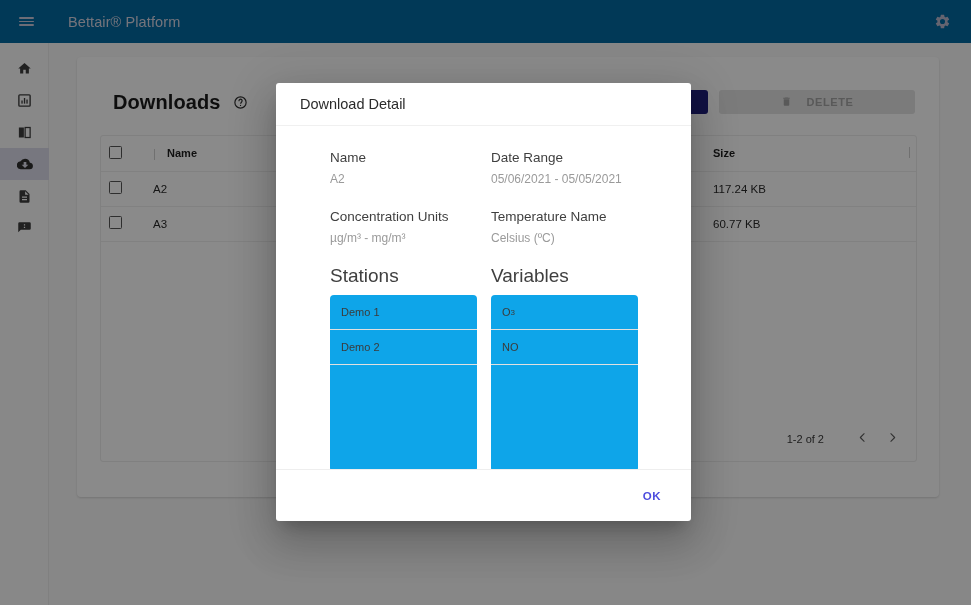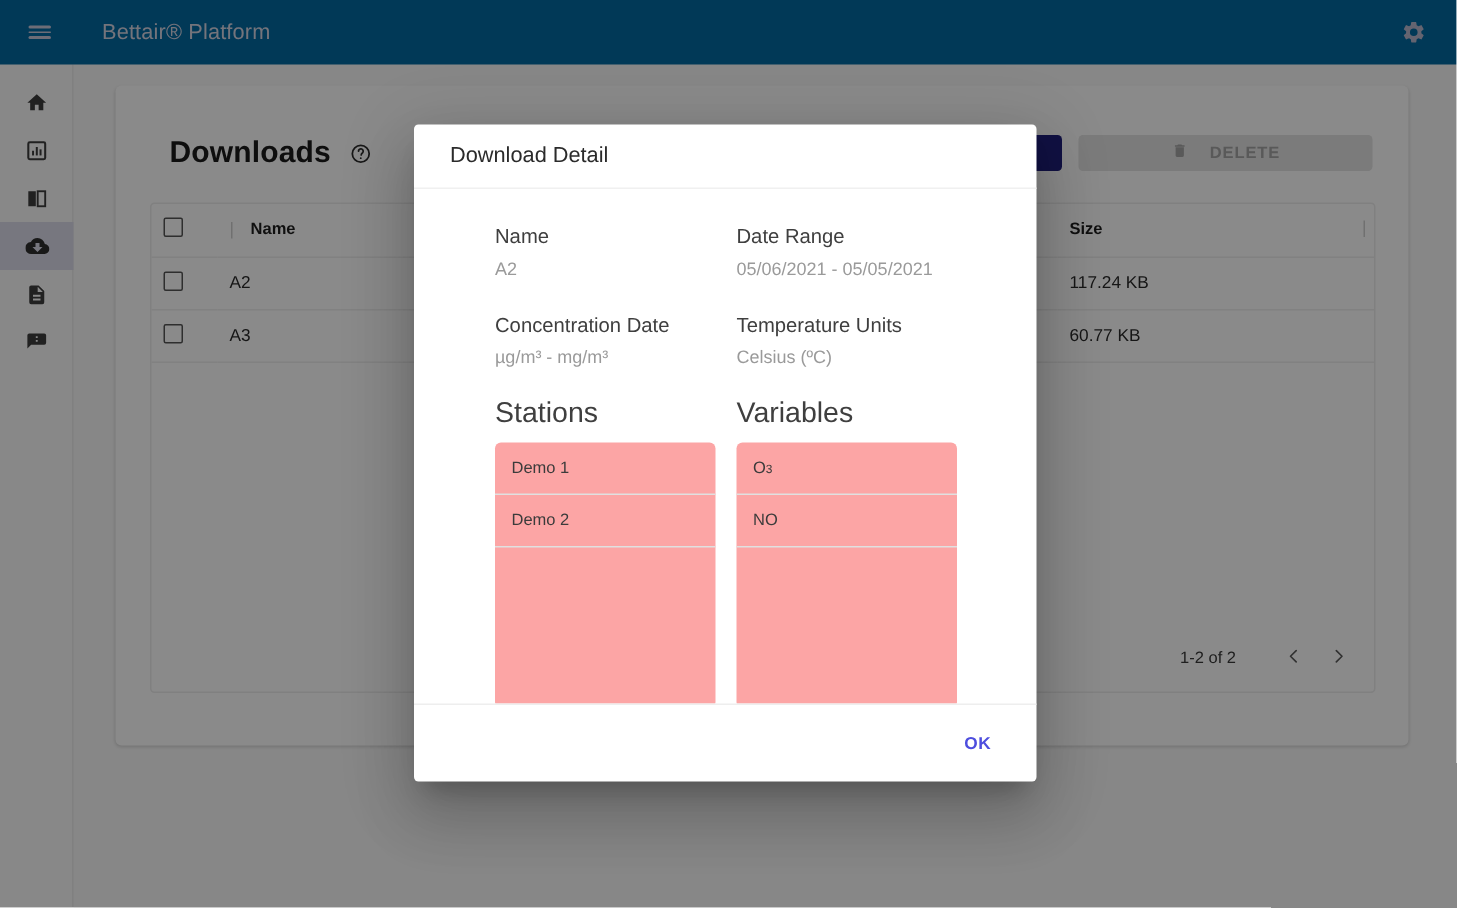--- a/index.html
+++ b/index.html
@@ -197,21 +197,21 @@
     font-size: 13.5px; color: #3f3f3f; font-weight: 400;
     line-height: 20px; margin-bottom: 3px;
   }
   .fld-value {
     font-size: 12px; color: #9a9a9a; line-height: 17px;
   }
   .sec-label {
     font-size: 19px; color: #3f3f3f; line-height: 20px; margin-bottom: 9px;
   }
   .listbox {
-    background: #fca5a5;
+    background: #0ea5e9;
     border-radius: 4px 4px 2px 2px;
     width: 147px; height: 175px;
     overflow: hidden;
   }
   .list-item {
     height: 35px; display: flex; align-items: center;
     padding-left: 11px;
     font-size: 11px; color: #3b3b3b;
     border-bottom: 1px solid #e0e0e0;
     cursor: pointer;
@@ -416,26 +416,26 @@
           <div class="fld-label">Name</div>
           <div class="fld-value">A2</div>
         </div>
 
         <div class="fld">
           <div class="fld-label">Date Range</div>
           <div class="fld-value">05/06/2021 - 05/05/2021</div>
         </div>
 
         <div class="fld">
-          <div class="fld-label">Concentration Date</div>
+          <div class="fld-label">Concentration Units</div>
           <div class="fld-value">µg/m³ - mg/m³</div>
         </div>
 
         <div class="fld">
-          <div class="fld-label">Temperature Units</div>
+          <div class="fld-label">Temperature Name</div>
           <div class="fld-value">Celsius (ºC)</div>
         </div>
 
         <div>
           <div class="sec-label">Stations</div>
           <div class="listbox">
             <div class="list-item">Demo 1</div>
             <div class="list-item">Demo 2</div>
           </div>
         </div>

